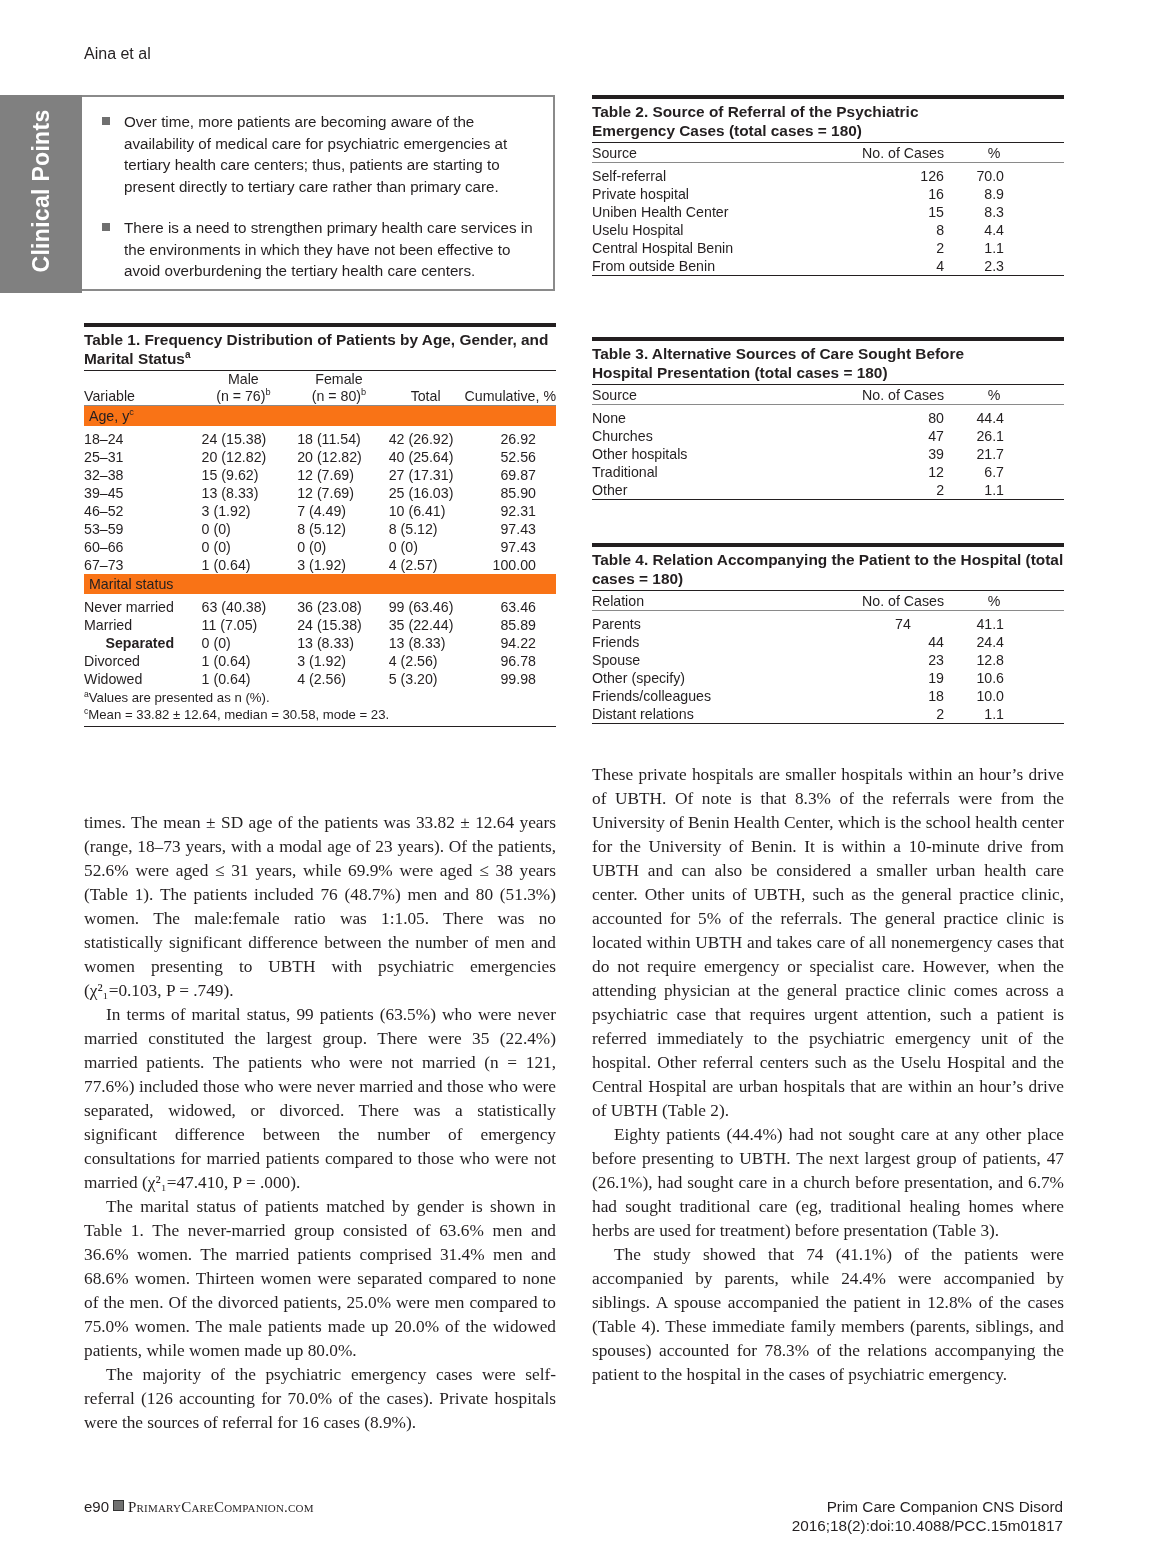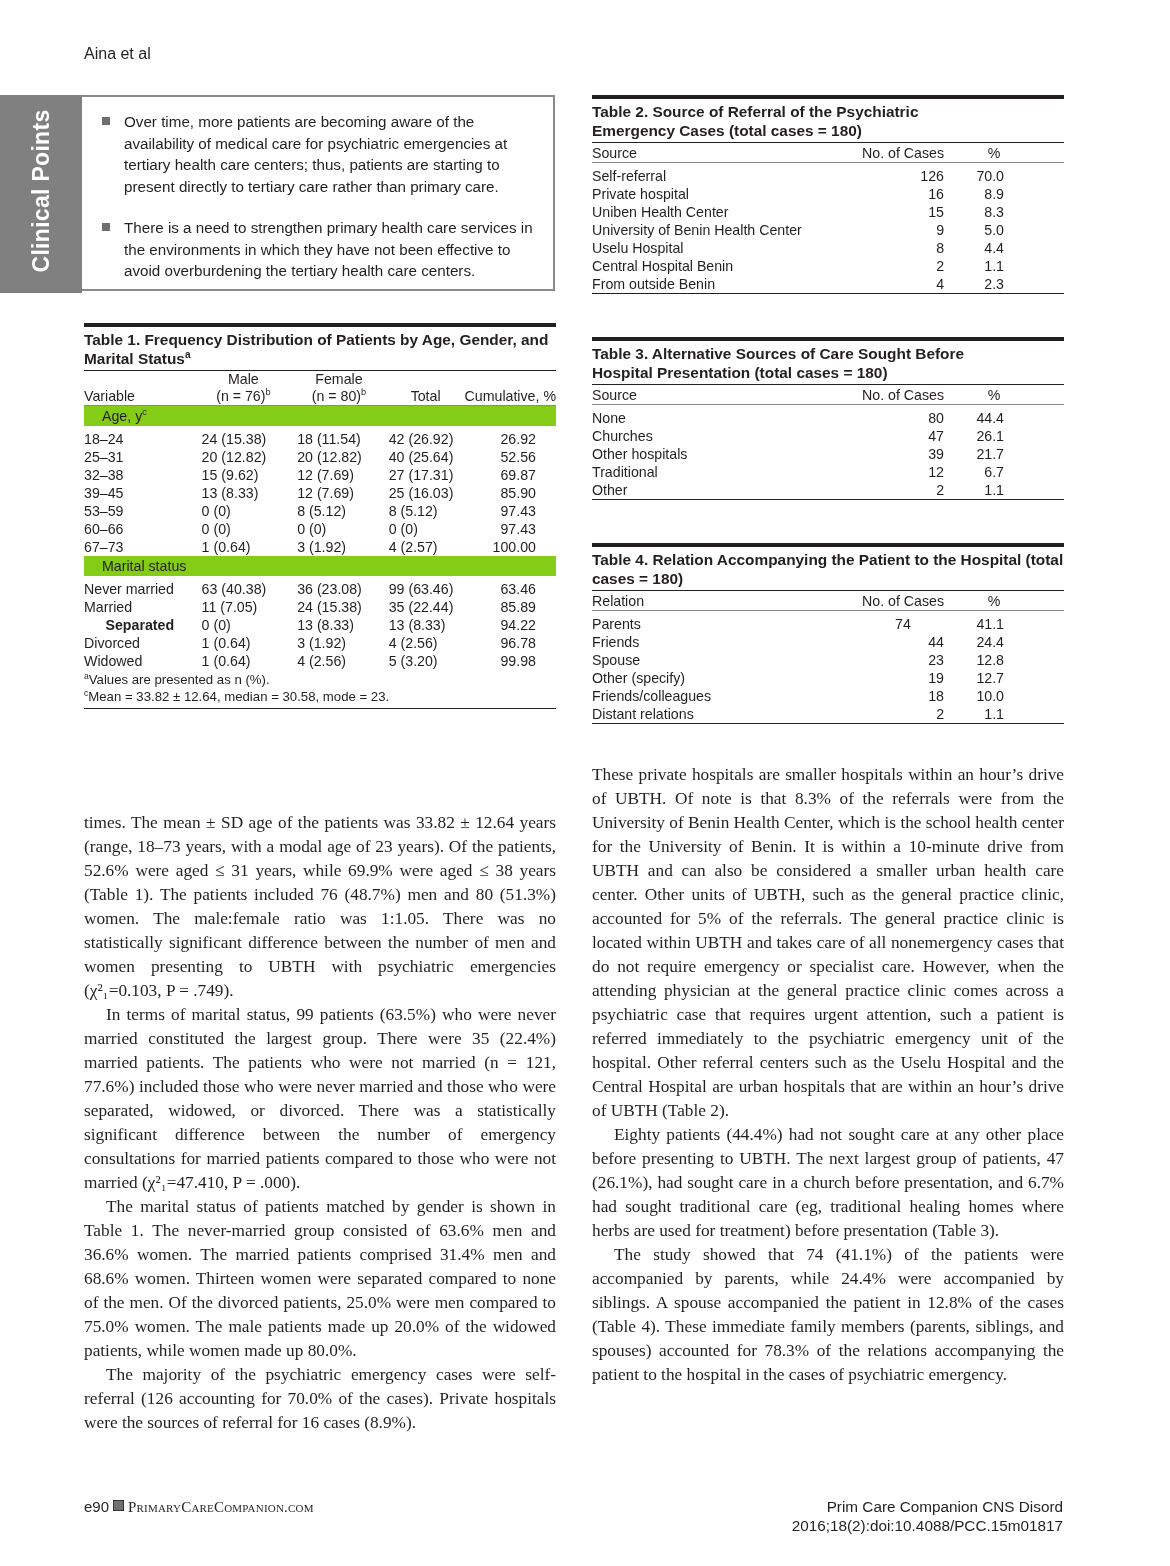--- a/index.html
+++ b/index.html
@@ -17,21 +17,21 @@
   .cp-item .bullet { position:absolute; left:0; top:6px; width:8px; height:8px; background:#6f6f6f; }
   .cp-item .txt { display:block; margin-left:22px; }
 
   
   .tbl { position:absolute; }
   .tbl .topbar { height:4px; background:#231f20; }
   .tbl .title { font-weight:bold; font-size:15.4px; line-height:19px; margin-top:3px; padding-bottom:2px; border-bottom:1px solid #231f20; }
   .tbl table { border-collapse:collapse; width:100%; font-size:14.2px; }
   .tbl td, .tbl th { padding:0; font-weight:normal; line-height:18px; white-space:nowrap; }
   .tbl thead th { border-bottom:1.5px solid #8a8a8a; vertical-align:bottom; }
-  .tbl .section td { background:#84cc16; padding:1px 18px; }
+  .tbl .section td { background:#f97316; padding:1px 5px; }
   .tbl tbody.last tr:last-child td { border-bottom:1px solid #231f20; }
   .foot { font-size:13.2px; line-height:17px; }
   .foot-wrap { border-bottom:1px solid #231f20; padding:1px 0 3px 0; }
   sup { font-size:65%; line-height:0; vertical-align:super; }
 
   
   .para { position:absolute; font-size:17.3px; line-height:24px; text-align:justify; }
   .para p { margin:0; text-indent:22px; }
   .para p.noindent { text-indent:0; }
 
@@ -105,20 +105,27 @@
           <td style="text-align: right; padding: 0px 20px 0px 0px;">69.87</td>
         </tr>
         <tr>
           <td style="text-align: left; padding: 0px;">39–45</td>
           <td style="text-align: left; padding: 0px 0px 0px 6px;">13 (8.33)</td>
           <td style="text-align: left; padding: 0px 0px 0px 6px;">12 (7.69)</td>
           <td style="text-align: left; padding: 0px 0px 0px 2px;">25 (16.03)</td>
           <td style="text-align: right; padding: 0px 20px 0px 0px;">85.90</td>
         </tr>
         <tr>
+          <td style="text-align: left; padding: 0px;">46–52</td>
+          <td style="text-align: left; padding: 0px 0px 0px 6px;">3 (1.92)</td>
+          <td style="text-align: left; padding: 0px 0px 0px 6px;">7 (4.49)</td>
+          <td style="text-align: left; padding: 0px 0px 0px 2px;">10 (6.41)</td>
+          <td style="text-align: right; padding: 0px 20px 0px 0px;">92.31</td>
+        </tr>
+        <tr>
           <td style="text-align: left; padding: 0px;">53–59</td>
           <td style="text-align: left; padding: 0px 0px 0px 6px;">0 (0)</td>
           <td style="text-align: left; padding: 0px 0px 0px 6px;">8 (5.12)</td>
           <td style="text-align: left; padding: 0px 0px 0px 2px;">8 (5.12)</td>
           <td style="text-align: right; padding: 0px 20px 0px 0px;">97.43</td>
         </tr>
         <tr>
           <td style="text-align: left; padding: 0px;">60–66</td>
           <td style="text-align: left; padding: 0px 0px 0px 6px;">0 (0)</td>
           <td style="text-align: left; padding: 0px 0px 0px 6px;">0 (0)</td>
@@ -212,26 +219,20 @@
           <td style="text-align: right; padding-right: 0px;">8.9</td>
           <td></td>
         </tr>
         <tr>
           <td style="text-align: left;">Uniben Health Center</td>
           <td style="text-align: right; padding-right: 0px;">15</td>
           <td style="text-align: right; padding-right: 0px;">8.3</td>
           <td></td>
         </tr>
         <tr>
-          <td style="text-align: left;">University of Benin Health Center</td>
-          <td style="text-align: right; padding-right: 0px;">9</td>
-          <td style="text-align: right; padding-right: 0px;">5.0</td>
-          <td></td>
-        </tr>
-        <tr>
           <td style="text-align: left;">Uselu Hospital</td>
           <td style="text-align: right; padding-right: 0px;">8</td>
           <td style="text-align: right; padding-right: 0px;">4.4</td>
           <td></td>
         </tr>
         <tr>
           <td style="text-align: left;">Central Hospital Benin</td>
           <td style="text-align: right; padding-right: 0px;">2</td>
           <td style="text-align: right; padding-right: 0px;">1.1</td>
           <td></td>
@@ -333,21 +334,21 @@
         </tr>
         <tr>
           <td style="text-align: left;">Spouse</td>
           <td style="text-align: right; padding-right: 0px;">23</td>
           <td style="text-align: right; padding-right: 0px;">12.8</td>
           <td></td>
         </tr>
         <tr>
           <td style="text-align: left; margin-top: 16px;">Other (specify)</td>
           <td style="text-align: right; padding-right: 0px;">19</td>
-          <td style="text-align: right; padding-right: 0px;">12.7</td>
+          <td style="text-align: right; padding-right: 0px;">10.6</td>
           <td></td>
         </tr>
         <tr>
           <td style="text-align: left;">Friends/colleagues</td>
           <td style="text-align: right; padding-right: 0px;">18</td>
           <td style="text-align: right; padding-right: 0px;">10.0</td>
           <td></td>
         </tr>
         <tr>
           <td style="text-align: left;">Distant relations</td>

